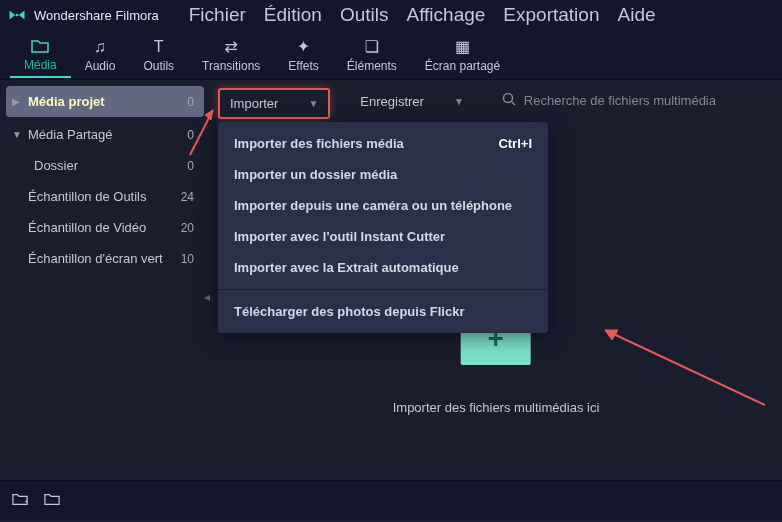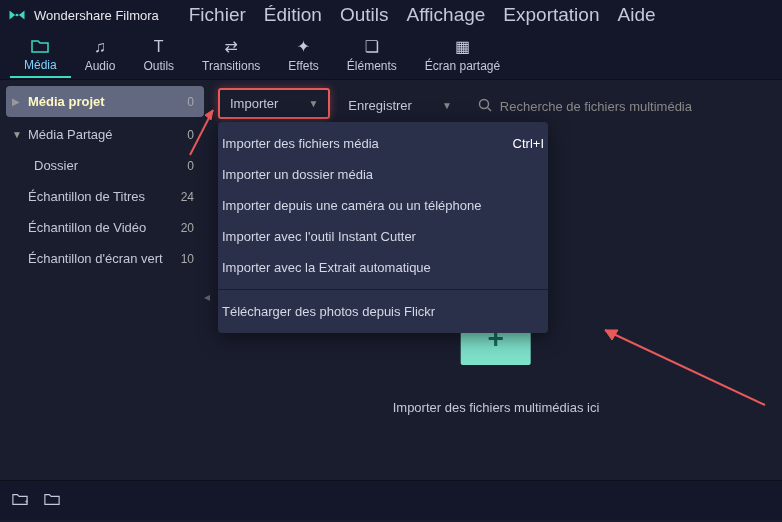--- a/index.html
+++ b/index.html
@@ -8,48 +8,48 @@
 .title-bar { height: 30px; background: #14162a; display: flex; align-items: center; padding: 0 8px; }
 .logo { width: 18px; height: 18px; margin-right: 8px; display: flex; align-items: center; justify-content: center; }
 .app-title { color: #e8e8ec; font-size: 13px; margin-right: 30px; }
 .menu-bar { display: flex; gap: 18px; }
 .menu-item { color: #c5c8d6; cursor: pointer; font-size: 19px; }
 
 .toolbar { height: 50px; background: #14162a; display: flex; align-items: center; padding: 0 10px; border-bottom: 1px solid #0d0f1c; }
 .tool-tab { display: flex; flex-direction: column; align-items: center; padding: 4px 14px; cursor: pointer; gap: 2px; }
 .tool-tab.active { border-bottom: 2px solid #3dd9c1; }
 .tool-tab.active .tool-icon { color: #3dd9c1; }
-.tool-tab.active .tool-label { color: #7dd3fc; }
+.tool-tab.active .tool-label { color: #14b8a6; }
 .tool-icon { color: #c5c8d6; font-size: 16px; height: 20px; display: flex; align-items: center; }
 .tool-label { font-size: 12px; color: #c5c8d6; }
 
 .content-area { display: flex; height: 400px; }
 
 .sidebar { width: 210px; background: #1a1d2e; padding: 4px 0; }
 .sidebar-item { display: flex; align-items: center; padding: 8px 12px; cursor: pointer; }
 .sidebar-item.selected { background: #626880; border-radius: 4px; margin: 2px 6px; padding: 8px 6px; }
 .sidebar-item .arrow { width: 12px; color: #999; font-size: 10px; }
 .sidebar-item .label { flex: 1; margin-left: 4px; font-size: 13px; }
 .sidebar-item.selected .label { font-weight: 600; color: #fef9c3; }
 .sidebar-item .count { color: #aaa; font-size: 12px; margin-right: 4px; }
 .sidebar-item.indent { padding-left: 30px; }
 
 .collapse-handle { position: absolute; left: 204px; top: 290px; color: #666; cursor: pointer; font-size: 12px; }
 
 .main-panel { flex: 1; background: #1a1d2e; position: relative; }
-.action-bar { display: flex; align-items: flex-end; padding: 8px 8px; gap: 8px; }
+.action-bar { display: flex; align-items: flex-start; padding: 8px 8px; gap: 20px; }
 .dropdown-btn { display: flex; align-items: center; gap: 30px; padding: 6px 10px; cursor: pointer; border-radius: 3px; font-size: 13px; color: #c5c8d6; }
 .dropdown-btn.highlighted { border: 2px solid #e85a5a; box-shadow: 0 0 8px rgba(232,90,90,0.4); }
 .dropdown-btn .chev { font-size: 10px; color: #888; }
 .search-wrap { flex: 1; display: flex; align-items: center; gap: 8px; padding: 4px 8px; color: #888; }
 .search-wrap input { background: transparent; border: none; color: #c5c8d6; font-size: 13px; outline: none; flex: 1; }
 .search-wrap input::placeholder { color: #888; }
 
 .dropdown-menu { position: absolute; top: 42px; left: 8px; background: #2a2f4a; width: 330px; border-radius: 4px; box-shadow: 0 4px 20px rgba(0,0,0,0.5); padding: 6px 0; z-index: 10; }
-.dd-item { display: flex; padding: 8px 4px; cursor: pointer; font-size: 13px; color: #d5d8e6; }
+.dd-item { display: flex; padding: 8px 16px; cursor: pointer; font-size: 13px; color: #d5d8e6; font-weight: bold; }
 .dd-item .dd-label { flex: 1; }
 .dd-item .shortcut { color: #ffffff; }
 .dd-separator { height: 1px; background: #1a1d2e; margin: 6px 0; }
 
 .drop-zone { position: absolute; top: 200px; left: 50%; transform: translateX(-50%); display: flex; flex-direction: column; align-items: center; gap: 30px; }
 .clapper-icon { width: 100px; height: 90px; position: relative; }
 .drop-text { color: #c5c8d6; font-size: 13px; }
 
 .annotation-arrow { position: absolute; stroke: #e85a5a; fill: #e85a5a; }
 
@@ -123,21 +123,21 @@
       <span class="arrow">▼</span>
       <span class="label">Média Partagé</span>
       <span class="count">0</span>
     </div>
     <div class="sidebar-item indent">
       <span class="label">Dossier</span>
       <span class="count">0</span>
     </div>
     <div class="sidebar-item">
       <span class="arrow"></span>
-      <span class="label">Échantillon de Titres</span>
+      <span class="label">Échantillon de Outils</span>
       <span class="count">24</span>
     </div>
     <div class="sidebar-item">
       <span class="arrow"></span>
       <span class="label">Échantillon de Vidéo</span>
       <span class="count">20</span>
     </div>
     <div class="sidebar-item">
       <span class="arrow"></span>
       <span class="label">Échantillon d'écran vert</span>

